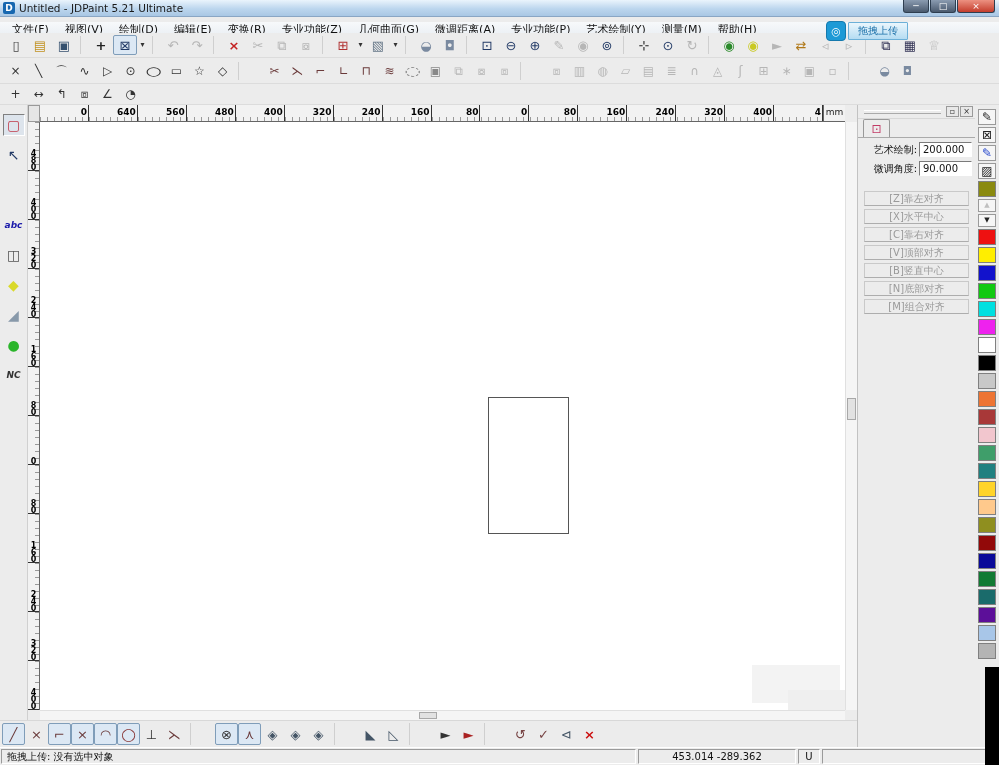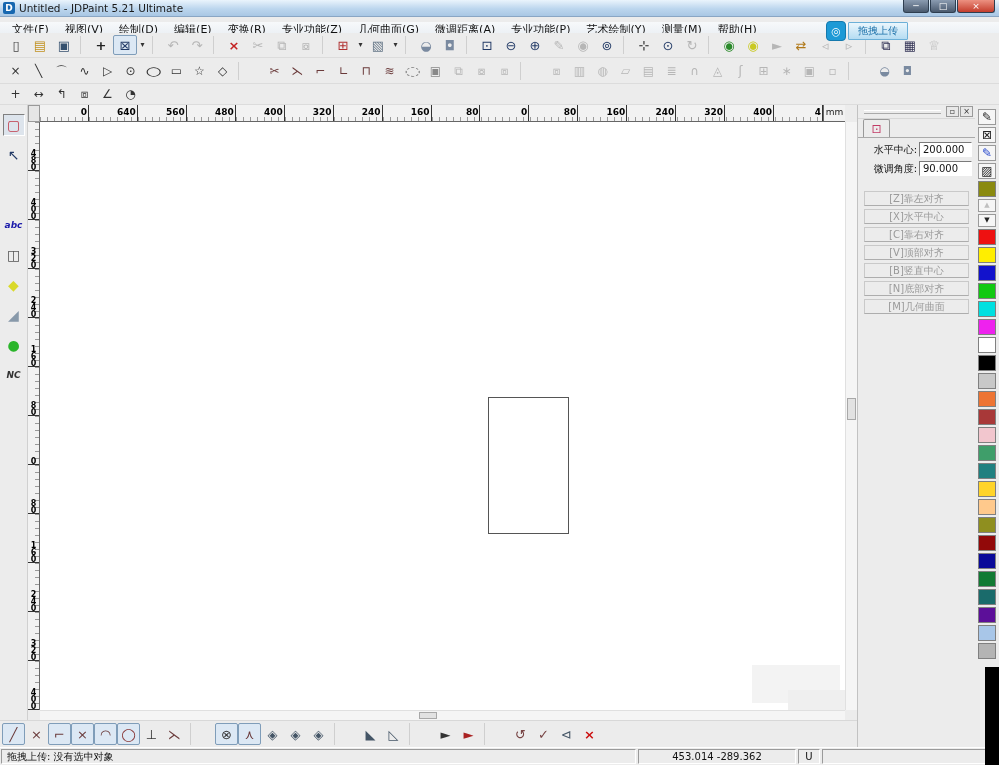--- a/index.html
+++ b/index.html
@@ -441,42 +441,42 @@
     <span class="grip"></span>
     <span class="pbtn">▫</span>
     <span class="pbtn">×</span>
   </div>
   <div id="ptabs">
     <span class="ptab">
         <span>⊡</span>
       </span>
   </div>
   <div class="frow">
-    <span class="flabel">水平中心:</span>
+    <span class="flabel">艺术绘制:</span>
     <div class="fval">200.000</div>
   </div>
   <div class="frow">
     <span class="flabel">微调角度:</span>
     <div class="fval">90.000</div>
   </div>
   <div id="aligns">
 
       <span class="abtn">[Z]靠左对齐</span>
 
       <span class="abtn">[X]水平中心</span>
 
       <span class="abtn">[C]靠右对齐</span>
 
       <span class="abtn">[V]顶部对齐</span>
 
       <span class="abtn">[B]竖直中心</span>
 
       <span class="abtn">[N]底部对齐</span>
 
-      <span class="abtn">[M]几何曲面</span>
+      <span class="abtn">[M]组合对齐</span>
 
   </div>
 </div>
 
 <div id="strip">
   <span class="sitem">✎</span>
   <span class="sitem">⊠</span>
   <span class="sitem blue">✎</span>
   <span class="sitem">▨</span>
   <span class="swatch" id="curswatch" style="background: rgb(138, 138, 16);"></span>

